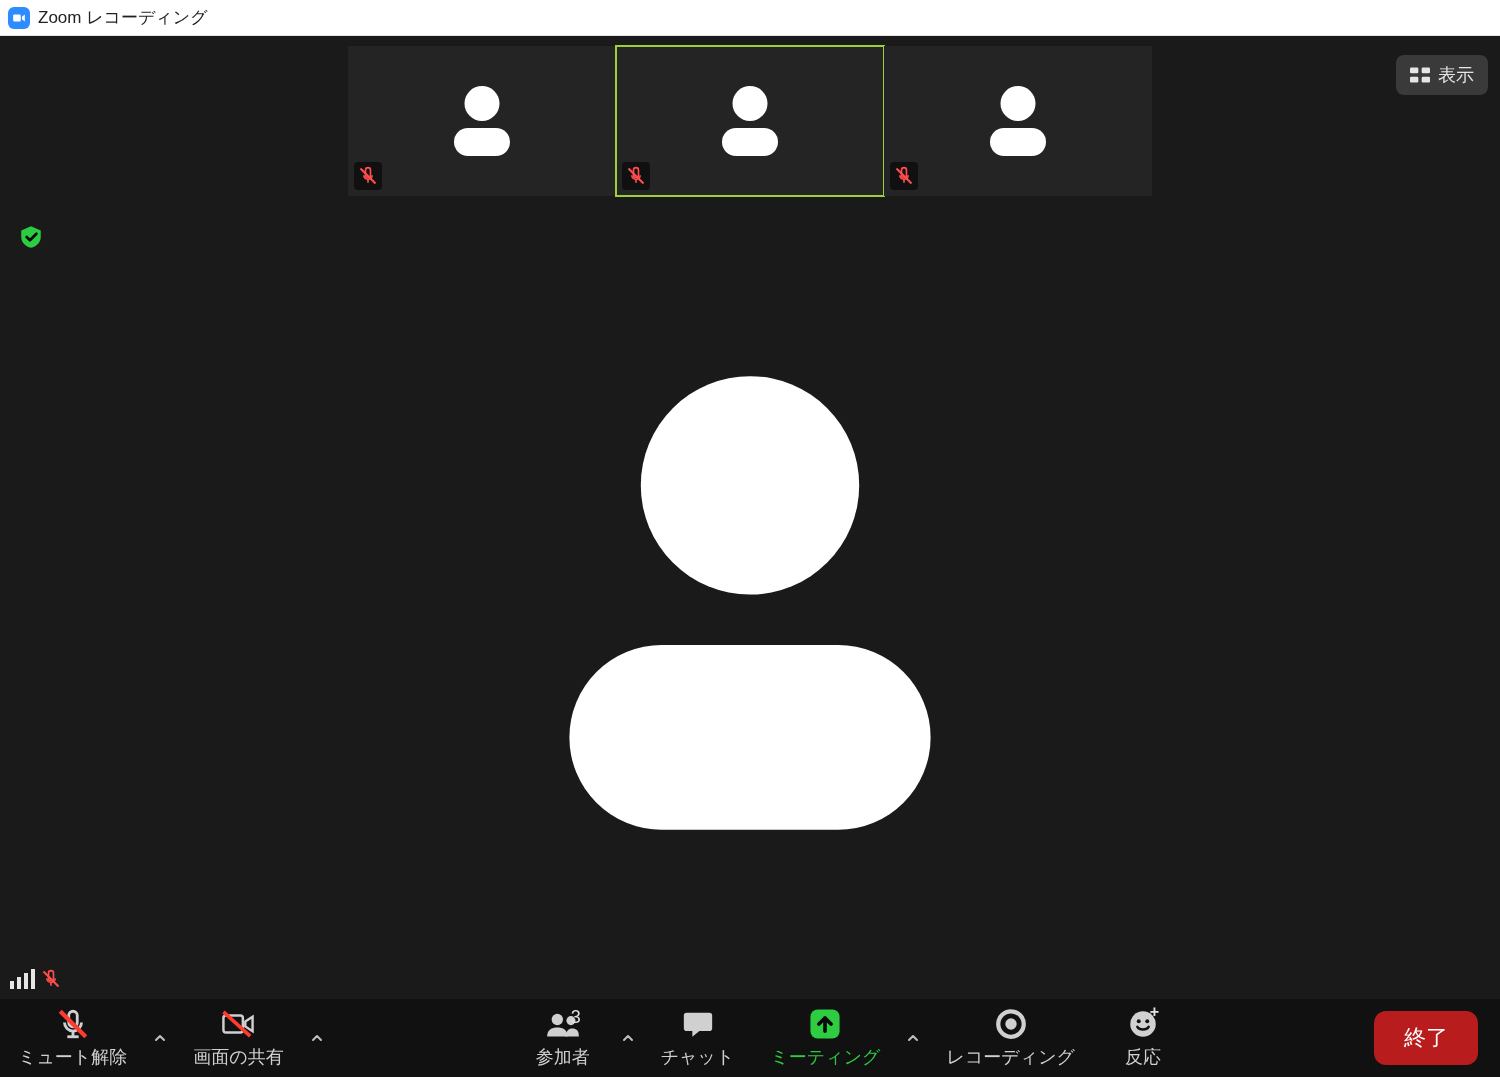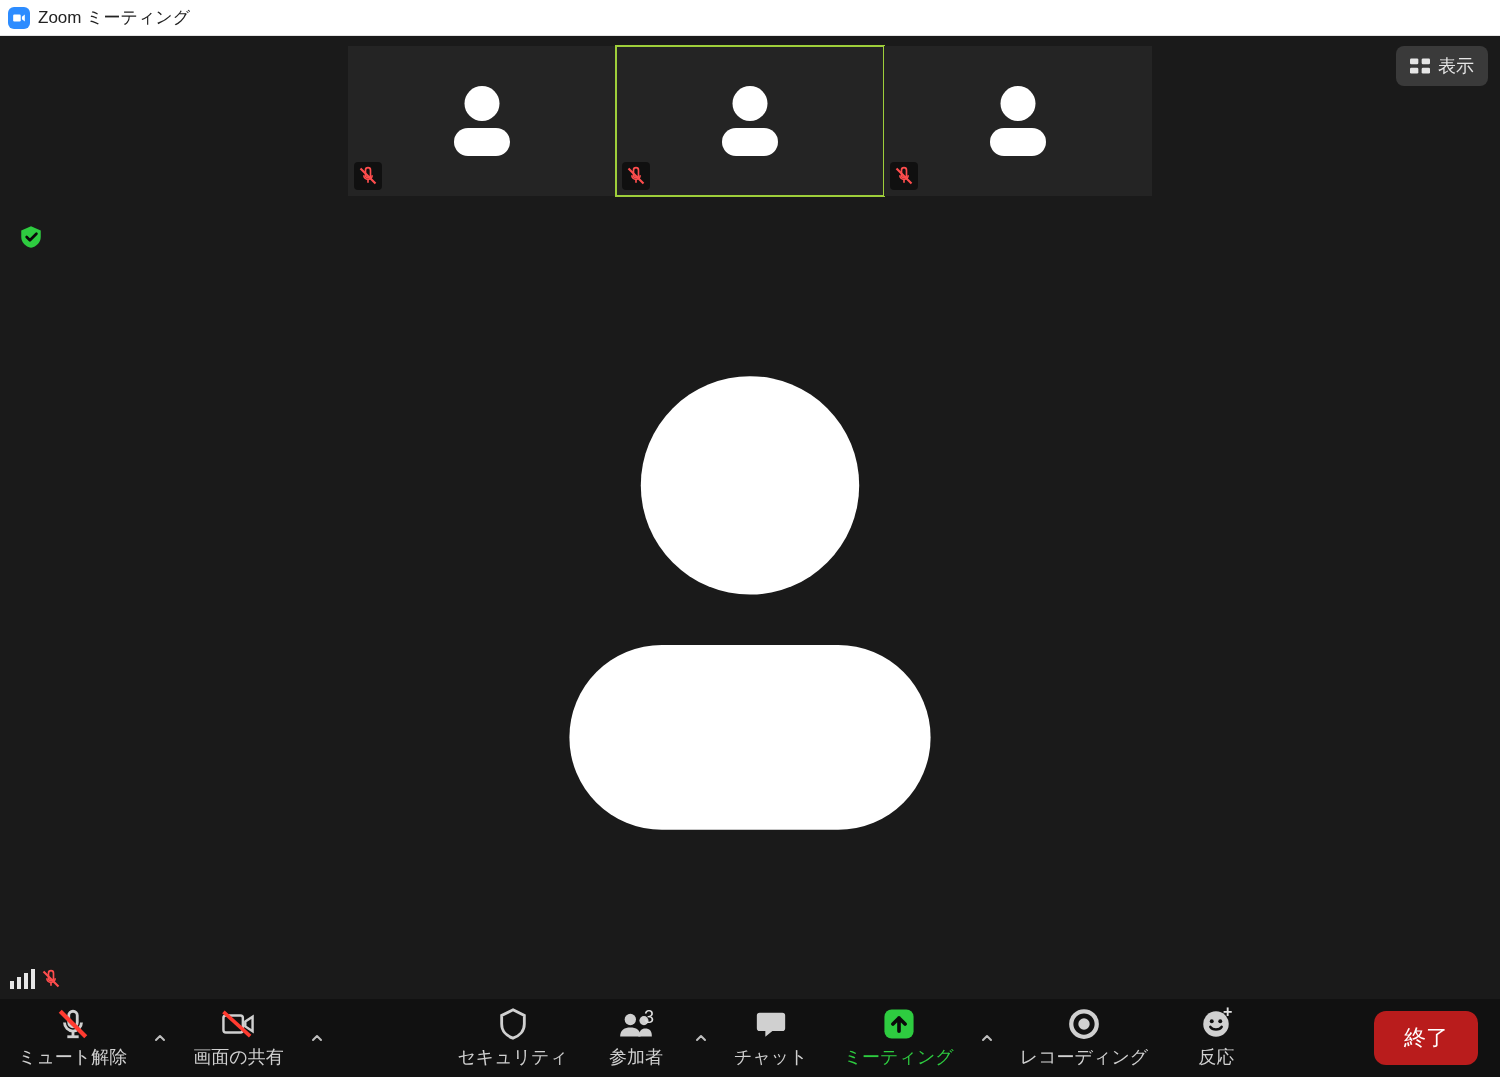--- a/index.html
+++ b/index.html
@@ -12,21 +12,21 @@
   
   .meeting{width:100%;height:1041px;background:#1a1a1a;display:flex;flex-direction:column;}
   
   .gallery{height:170px;width:100%;background:#1a1a1a;display:flex;align-items:center;justify-content:center;gap:0;position:relative;}
   .thumb{width:268px;height:150px;background:#242424;position:relative;display:flex;align-items:center;justify-content:center;margin:0 0px;}
   .thumb.active{outline:2px solid #9ece3a;outline-offset:-1px;}
   .thumb .avatar{width:70px;display:block;}
   .thumb .mic-muted-badge{position:absolute;left:6px;bottom:6px;width:28px;height:28px;background:rgba(0,0,0,0.55);border-radius:4px;display:flex;align-items:center;justify-content:center;}
   .thumb .mic-muted-badge svg{width:20px;height:20px;}
   
-  .view-btn{position:absolute;right:12px;top:10px;background:#3a3a3a;color:#e6e6e6;border-radius:8px;padding:8px 14px;display:flex;align-items:center;gap:8px;font-size:18px;cursor:pointer;}
+  .view-btn{position:absolute;right:12px;top:19px;background:#3a3a3a;color:#e6e6e6;border-radius:8px;padding:8px 14px;display:flex;align-items:center;gap:8px;font-size:18px;cursor:pointer;}
   .view-btn svg{width:20px;height:16px;}
   
   .speaker{flex:1;background:#1a1a1a;position:relative;display:flex;align-items:center;justify-content:center;}
   .speaker .big-avatar{width:420px;display:block;}
   .shield{position:absolute;left:18px;top:18px;}
   .shield svg{width:26px;height:26px;}
   .signal{position:absolute;left:10px;bottom:10px;display:flex;align-items:flex-end;gap:6px;}
   .signal .bars{display:flex;align-items:flex-end;gap:3px;}
   .signal .bars span{display:block;width:4px;background:#e6e6e6;}
   .signal .bars span:nth-child(1){height:8px;}
@@ -52,21 +52,21 @@
 </head>
 <body>
 
 <div class="titlebar">
   <div class="zoom-logo">
     <svg viewBox="0 0 24 24">
         <rect x="2" y="6" width="13" height="12" rx="2" fill="#fff"></rect>
         <path d="M17 10 L22 6 V18 L17 14 Z" fill="#fff"></path>
       </svg>
   </div>
-  <span class="titlebar-text">Zoom ミーティング</span>
+  <span class="titlebar-text">Zoom レコーディング</span>
 </div>
 
 <div class="meeting">
 
   <div class="gallery">
 
     <div class="thumb">
       <svg class="avatar" viewBox="0 0 100 120">
         <circle cx="50" cy="35" r="25" fill="#fff"></circle>
         <rect x="10" y="70" width="80" height="40" rx="20" fill="#fff"></rect>
@@ -183,28 +183,20 @@
       <div class="t-caret">
           <svg viewBox="0 0 24 24">
             <path d="M6 15 L12 9 L18 15" fill="none" stroke="#bfbfbf" stroke-width="3" stroke-linecap="round" stroke-linejoin="round"></path>
           </svg>
         </div>
     </div>
 
     <div class="t-spacer"></div>
 
     <div class="t-group">
-      <div class="t-btn">
-        <div class="ic">
-          <svg viewBox="0 0 24 24">
-              <path d="M12 2 L20 6 V12 C20 17 16.5 20.5 12 22 C7.5 20.5 4 17 4 12 V6 Z" fill="none" stroke="#d0d0d0" stroke-width="2"></path>
-            </svg>
-        </div>
-        <span class="lbl">セキュリティ</span>
-      </div>
 
       <div class="t-btn">
         <div class="ic">
           <svg viewBox="0 0 30 24">
               <circle cx="10" cy="8" r="5" fill="#d0d0d0"></circle>
               <path d="M1 23 C1 17 5 15 10 15 C15 15 19 17 19 23 Z" fill="#d0d0d0"></path>
               <circle cx="22" cy="9" r="4" fill="#d0d0d0"></circle>
               <path d="M17 23 C18 18 20 16 23 16 C27 16 29 18 29 23 Z" fill="#d0d0d0"></path>
             </svg>
         </div>

